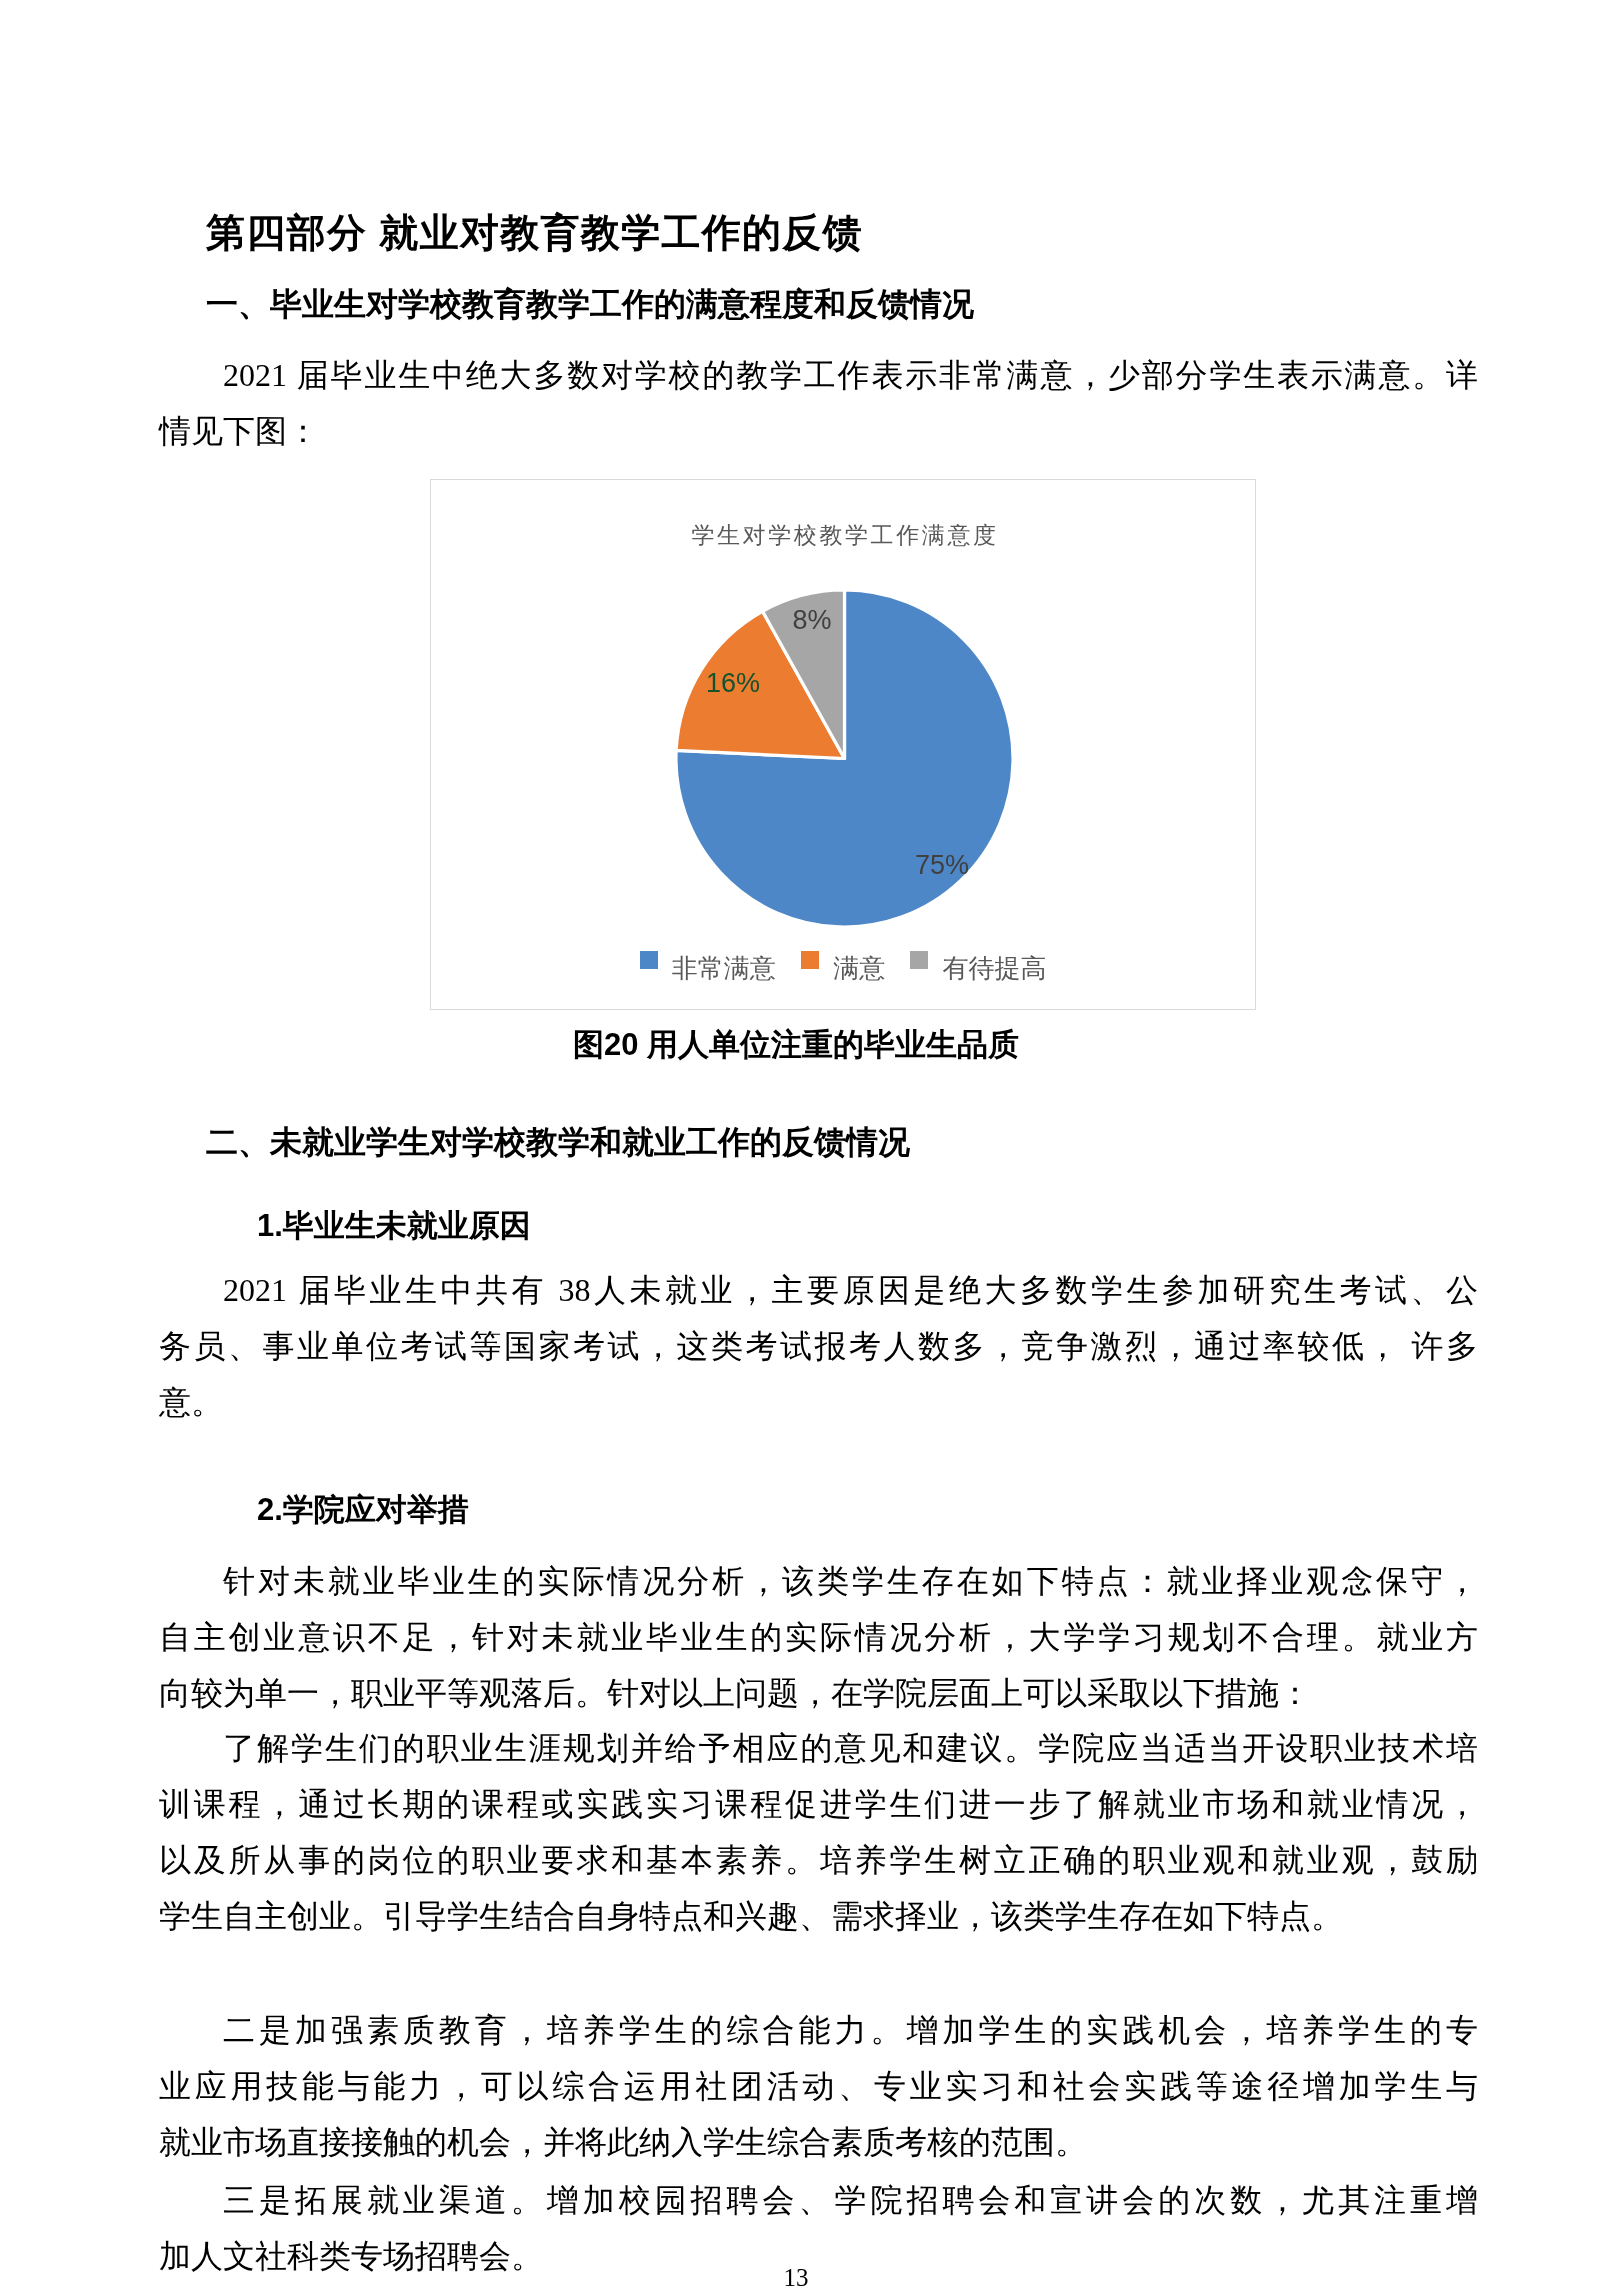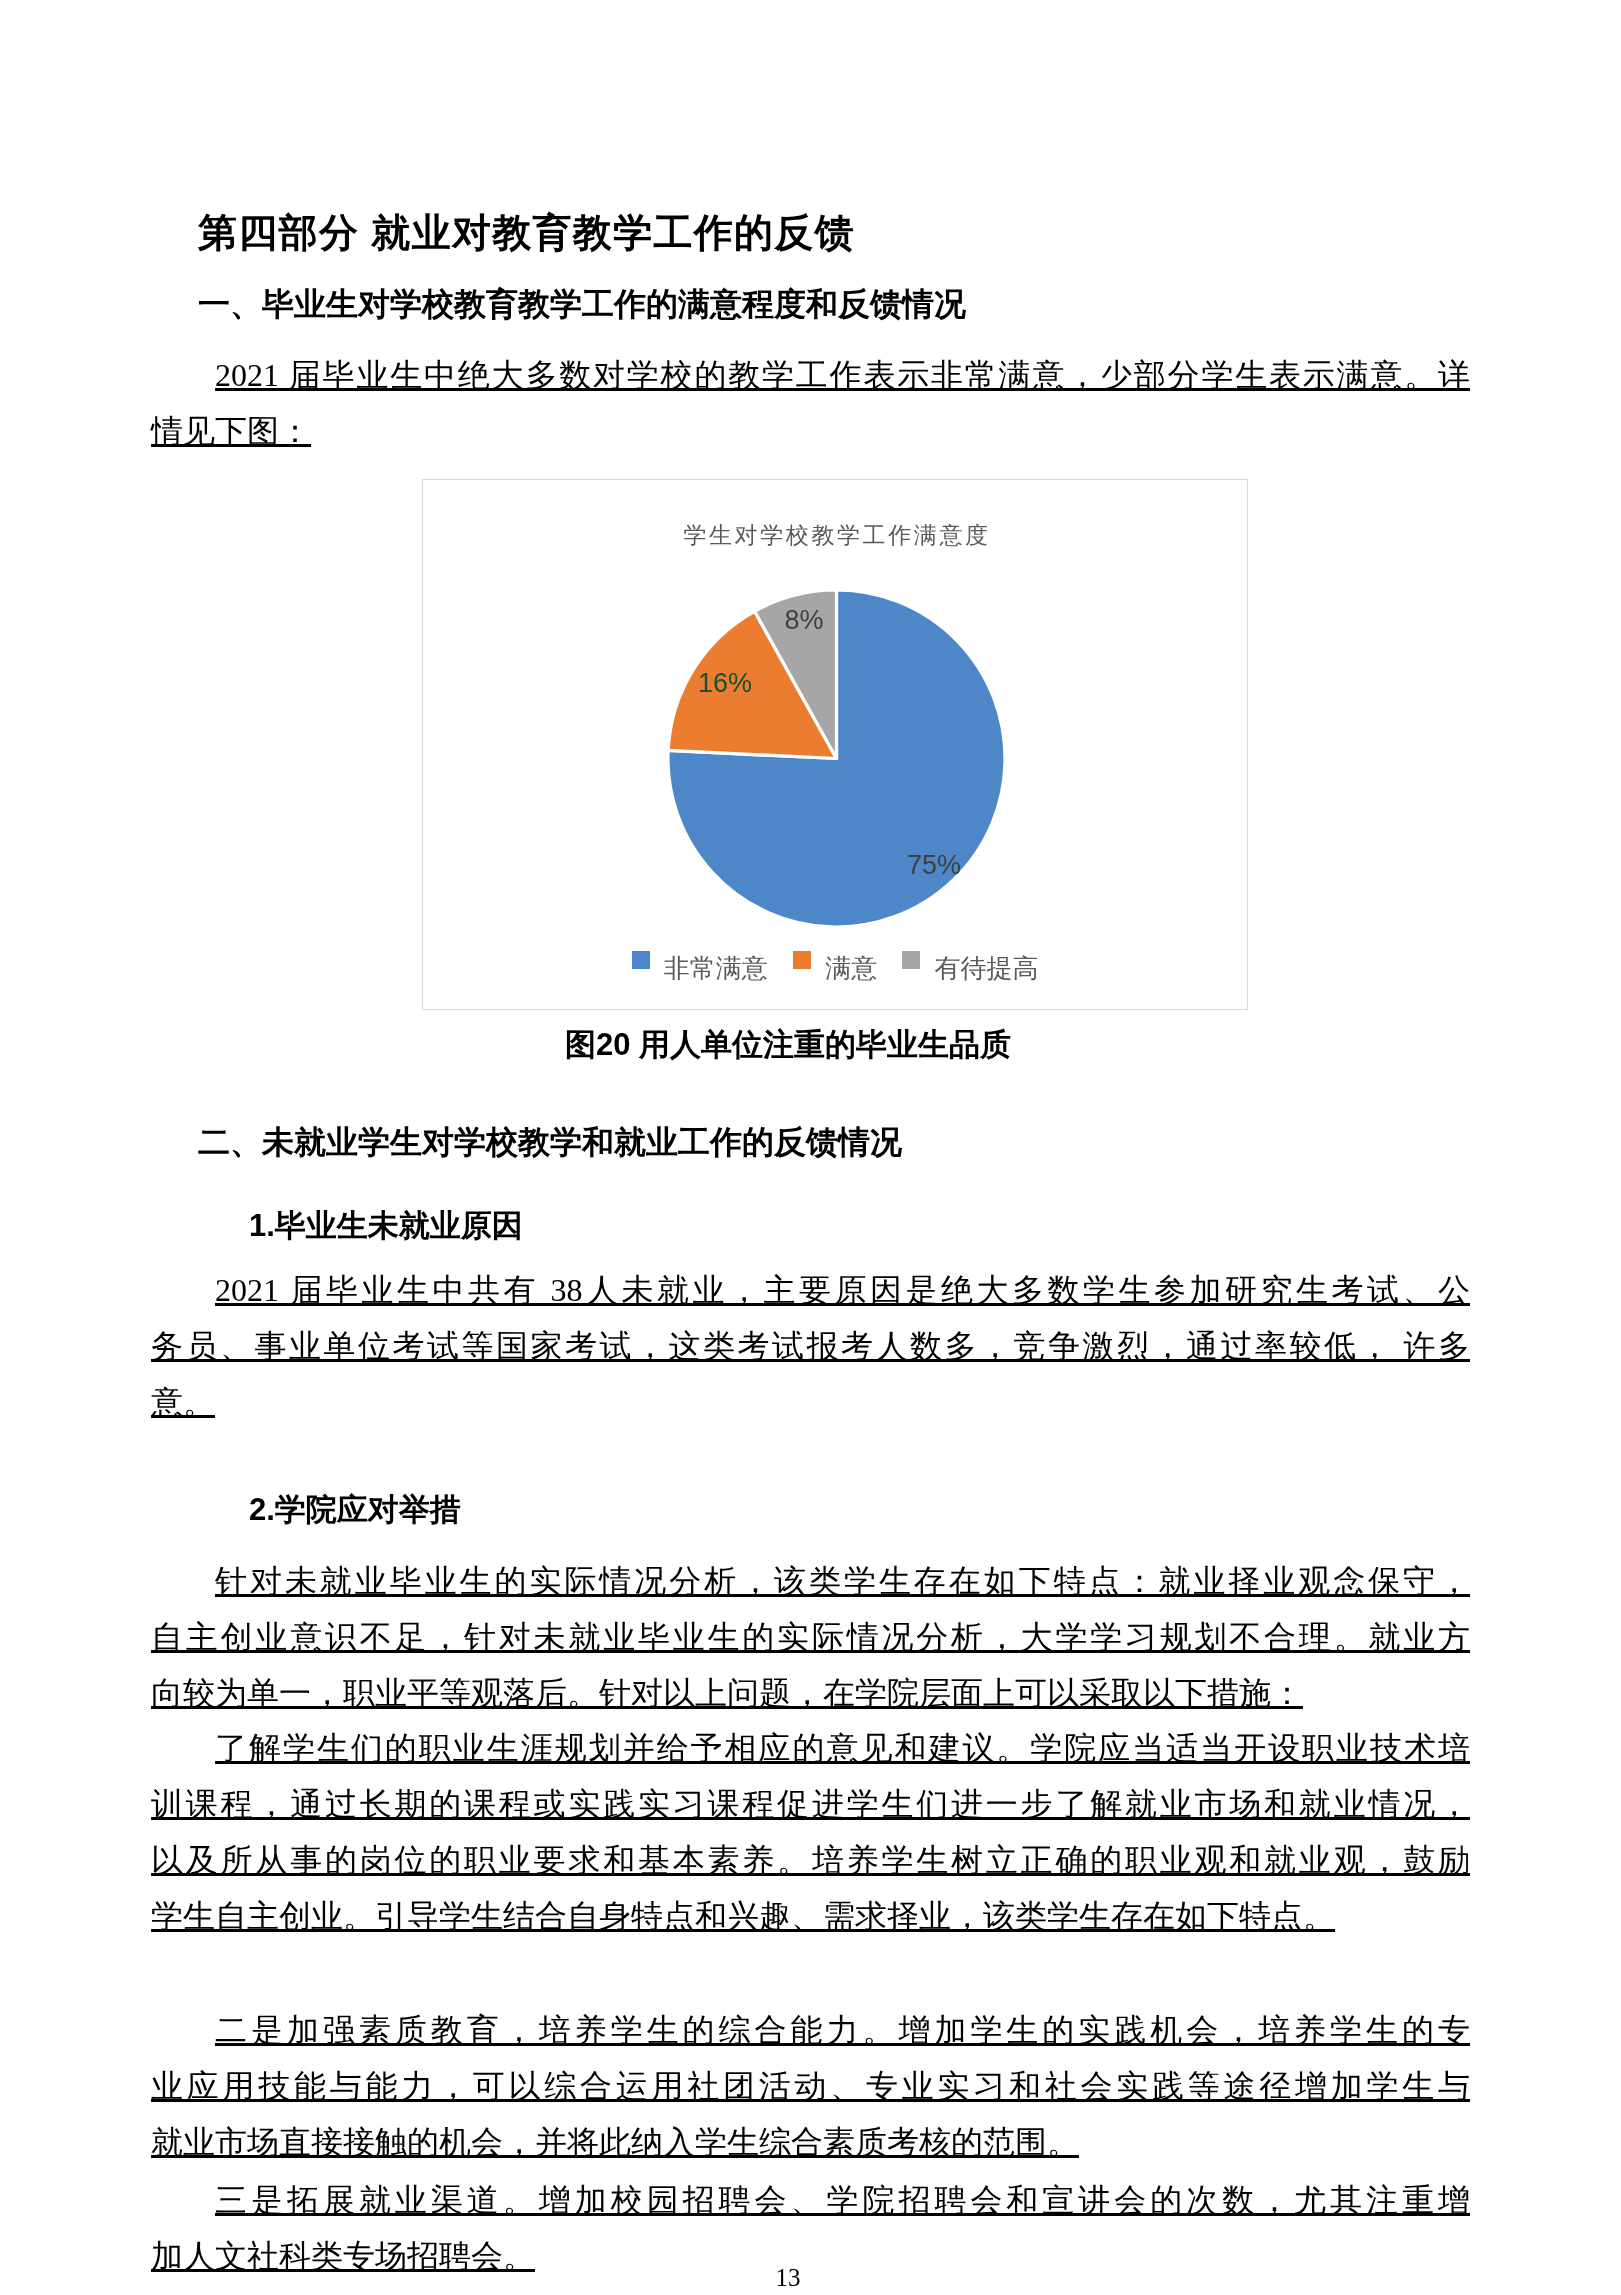--- a/index.html
+++ b/index.html
@@ -1,18 +1,18 @@
 <!DOCTYPE html>
 <html style="font-size:10.4px"><head>
 <meta charset="utf-8">
 <style>
   html,body{margin:0;padding:0;background:#ffffff;}
   .page{
     position:relative;width:1576px;height:2295px;background:#ffffff;
-    color:#000;font-family:"Liberation Serif",serif;overflow:hidden;
+    color:#000;font-family:"Liberation Serif",serif;overflow:hidden;margin-left:8px;
   }
   .doc-title{
     position:absolute;left:198px;top:206px;
     font-family:"Liberation Sans",sans-serif;font-weight:bold;font-size:39px;
     letter-spacing:1.3px;white-space:nowrap;
   }
   .h-sec{
     position:absolute;left:198px;
     font-family:"Liberation Sans",sans-serif;font-weight:bold;font-size:32px;
     white-space:nowrap;
@@ -23,21 +23,21 @@
     position:absolute;left:249px;
     font-family:"Liberation Sans",sans-serif;font-weight:bold;font-size:31px;
     white-space:nowrap;
   }
   #sub1{top:1205px;}
   #sub2{top:1489px;}
   .para{
     position:absolute;left:151px;width:1319px;
     font-size:32px;line-height:56px;
   }
-  .para .line{text-align:justify;text-align-last:justify;text-decoration:underline;}
+  .para .line{text-align:justify;text-align-last:justify;}
   .para .line.last{text-align-last:left;}
   .para .line:first-child{text-indent:2em;}
   #p1{top:347px;}
   #p2{top:1262px;}
   #p3{top:1553px;}
   #p4{top:1720px;}
   #p5{top:2002px;}
   #p6{top:2172px;}
 
   .chart-box{

